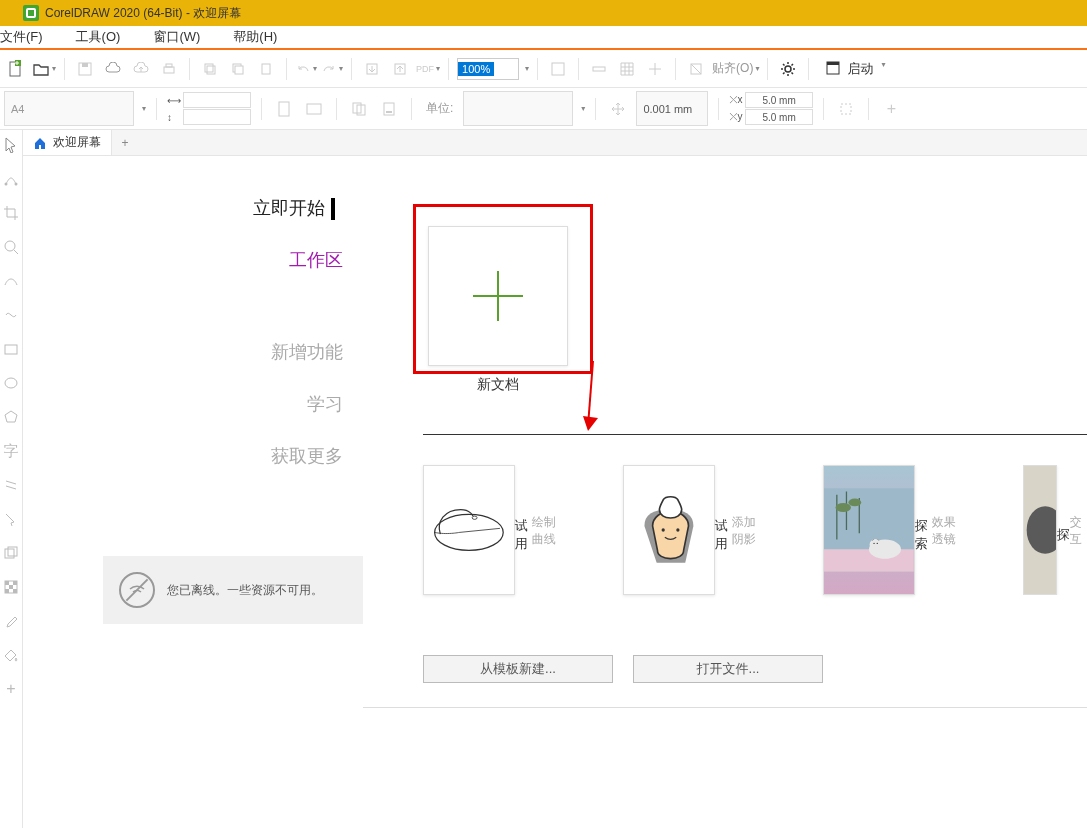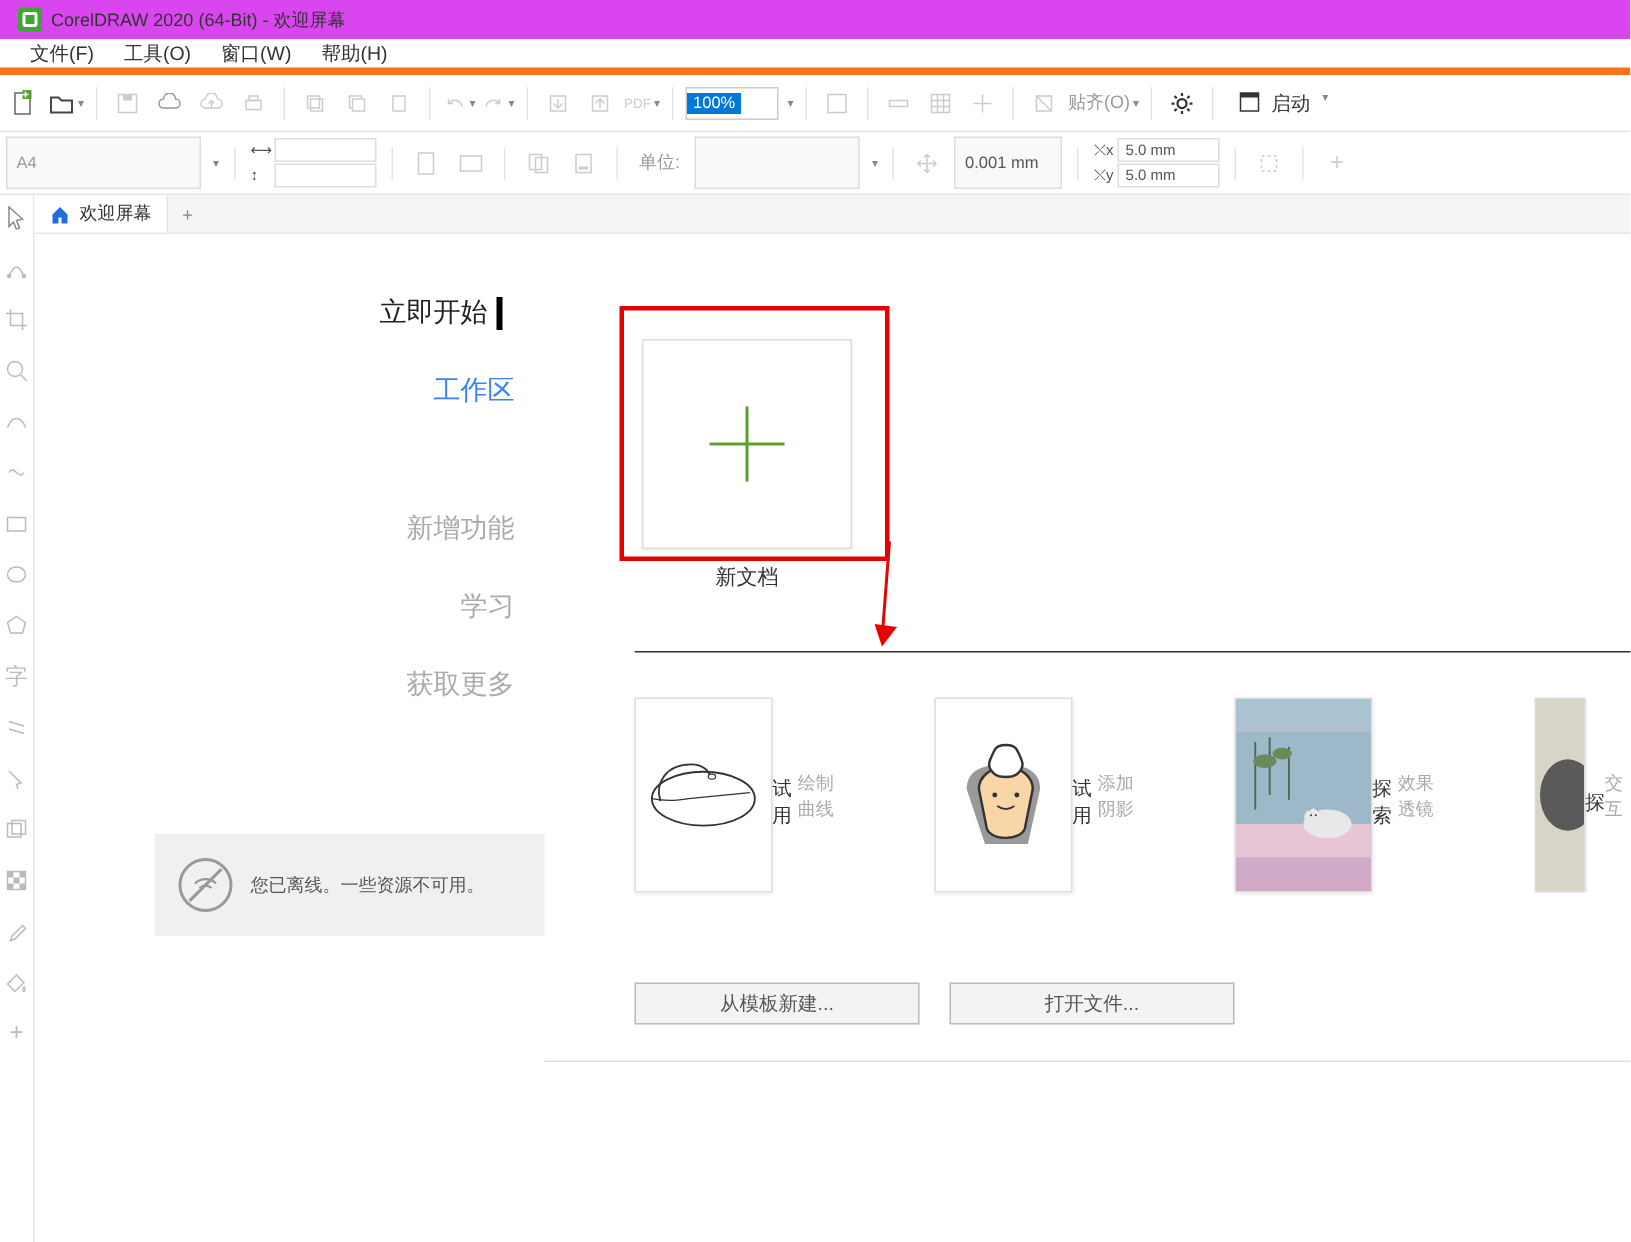--- a/index.html
+++ b/index.html
@@ -1,43 +1,43 @@
 <!DOCTYPE html>
 <html><head>
 <meta charset="utf-8">
 <style>
 * { box-sizing: border-box; margin: 0; padding: 0; font-family: "Microsoft YaHei", sans-serif; }
 body { background: #fff; width: 1087px; height: 828px; overflow: hidden; font-size: 12px; color: #333; }
 
 
-.titlebar { height: 26px; background: #d946ef; display: flex; align-items: center; padding-left: 12px; gap: 6px; }
+.titlebar { height: 26px; background: #eab308; display: flex; align-items: center; padding-left: 23px; gap: 6px; }
 .app-icon { width: 16px; height: 16px; background: #3fa535; border-radius: 2px; position: relative; }
 .app-icon::after { content: ""; position: absolute; left: 3px; top: 3px; width: 10px; height: 10px; border: 2px solid #fff; border-radius: 2px; box-sizing: border-box; }
 .title-text { font-size: 12px; color: #333; }
 
 
-.menubar { height: 24px; display: flex; align-items: center; padding-left: 20px; gap: 20px; border-bottom: 5px solid #f97316; }
+.menubar { height: 24px; display: flex; align-items: center; padding-left: 0; gap: 33px; border-bottom: 2px solid #f97316; }
 .menu-item { font-size: 13px; cursor: pointer; }
 
 
 .toolbar { height: 38px; display: flex; align-items: center; border-bottom: 1px solid #e5e5e5; padding: 0 4px; gap: 4px; }
 .tb-btn { width: 24px; height: 24px; display: flex; align-items: center; justify-content: center; color: #666; cursor: pointer; }
 .tb-btn.disabled { color: #ccc; cursor: default; }
 .tb-sep { width: 1px; height: 22px; background: #e5e5e5; margin: 0 4px; }
 .tb-dropdown { display: flex; align-items: center; }
 .tb-caret { font-size: 8px; color: #888; margin-left: 2px; }
 .zoom-input { width: 62px; height: 22px; border: 1px solid #ccc; display: flex; align-items: center; }
 .zoom-sel { background: #0078d7; color: #fff; padding: 1px 4px; font-size: 11px; }
 .launch-btn { display: flex; align-items: flex-start; gap: 6px; font-size: 13px; padding: 4px 8px; cursor: pointer; }
 
 
 .propbar { height: 42px; display: flex; align-items: center; border-bottom: 1px solid #e5e5e5; padding: 0 4px; gap: 6px; }
 .prop-input { height: 35px; border: 1px solid #ddd; background: #f9f9f9; font-size: 11px; padding: 0 6px; display: flex; align-items: center; color: #999; }
 .prop-stack { display: flex; flex-direction: column; gap: 1px; }
-.prop-mini { height: 16px; border: 1px solid #ddd; font-size: 10px; padding: 0 4px; display: flex; align-items: center; color: #999; width: 68px; }
+.prop-mini { height: 16px; border: 1px solid #ddd; font-size: 10px; padding: 0 16px; display: flex; align-items: center; color: #999; width: 68px; }
 .prop-mini-lbl { font-size: 10px; color: #555; width: 14px; }
 .prop-row { display: flex; align-items: center; gap: 2px; }
 .prop-label { font-size: 12px; color: #999; margin: 0 4px; }
 
 
 .main-row { display: flex; height: calc(828px - 26px - 24px - 38px - 42px); }
 
 
 .toolbox { width: 32px; border-right: 1px solid #e5e5e5; display: flex; flex-direction: column; align-items: center; padding-top: 4px; gap: 12px; }
 .tool-btn { width: 22px; height: 22px; display: flex; align-items: center; justify-content: center; color: #999; cursor: pointer; }
@@ -47,21 +47,21 @@
 .tab-strip { height: 26px; background: #f5f5f5; border-bottom: 1px solid #e5e5e5; display: flex; align-items: stretch; }
 .tab { display: flex; align-items: center; gap: 6px; background: #fff; border-right: 1px solid #e5e5e5; padding: 0 10px; font-size: 12px; }
 .tab-home { color: #1e6fd9; }
 .tab-add { width: 26px; display: flex; align-items: center; justify-content: center; color: #888; cursor: pointer; }
 
 .welcome { flex: 1; padding: 40px 0 0 80px; display: flex; position: relative; }
 .side-nav { width: 260px; display: flex; flex-direction: column; align-items: flex-end; padding-right: 20px; }
 .nav-item { font-size: 18px; color: #aaa; margin-bottom: 28px; text-align: center; cursor: pointer; }
 .nav-item.active { color: #222; font-weight: 500; position: relative; padding-right: 8px; }
 .nav-active-bar { width: 4px; height: 22px; background: #000; display: inline-block; margin-left: 6px; vertical-align: middle; }
-.nav-item.green { color: #3b82f6; font-family: Liberation Serif, serif; }
+.nav-item.green { color: #a21caf; font-family: Liberation Serif, serif; }
 .offline-box { background: #f0f0f0; margin-top: 60px; padding: 16px; display: flex; gap: 12px; align-items: center; width: 260px; align-self: flex-start; }
 .offline-icon { width: 36px; height: 36px; border: 2px solid #999; border-radius: 50%; display: flex; align-items: center; justify-content: center; color: #999; font-size: 18px; flex-shrink: 0; position: relative; }
 .offline-icon::after { content: ""; position: absolute; width: 30px; height: 2px; background: #999; transform: rotate(-45deg); }
 .offline-text { font-size: 12px; color: #555; line-height: 1.5; }
 
 .start-area { flex: 1; position: relative; }
 .new-doc-card { width: 140px; height: 140px; border: 1px solid #ddd; background: #fff; display: flex; align-items: center; justify-content: center; box-shadow: 0 1px 3px rgba(0,0,0,.08); margin-left: 65px; margin-top: 30px; position: relative; }
 .new-doc-plus-v { width: 2px; height: 50px; background: #5aa02c; position: absolute; }
 .new-doc-plus-h { width: 50px; height: 2px; background: #5aa02c; position: absolute; }
 .new-doc-label { text-align: center; font-size: 14px; color: #333; margin-top: 10px; margin-left: 65px; width: 140px; }

